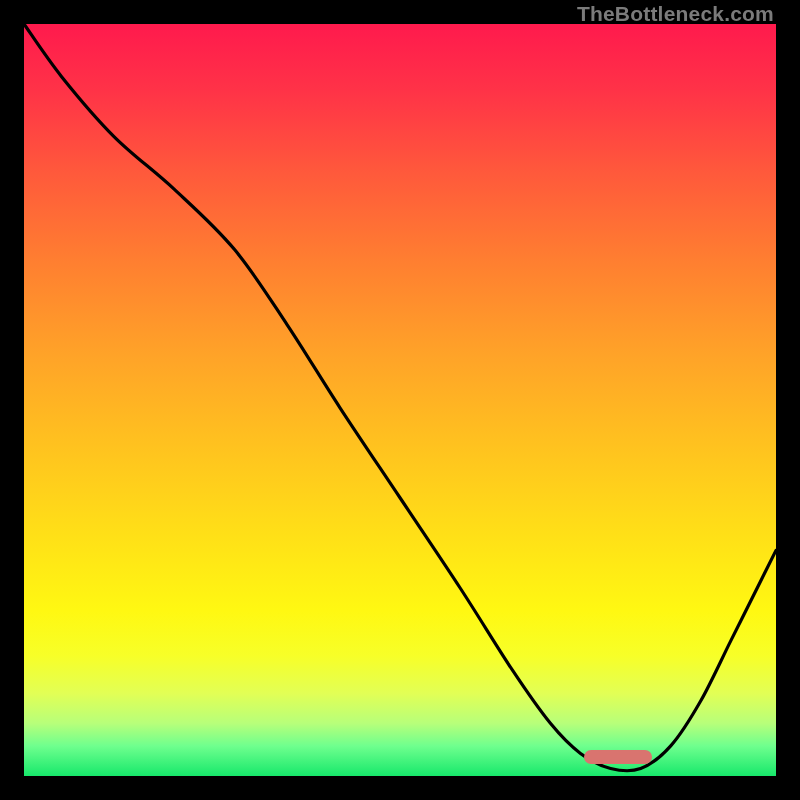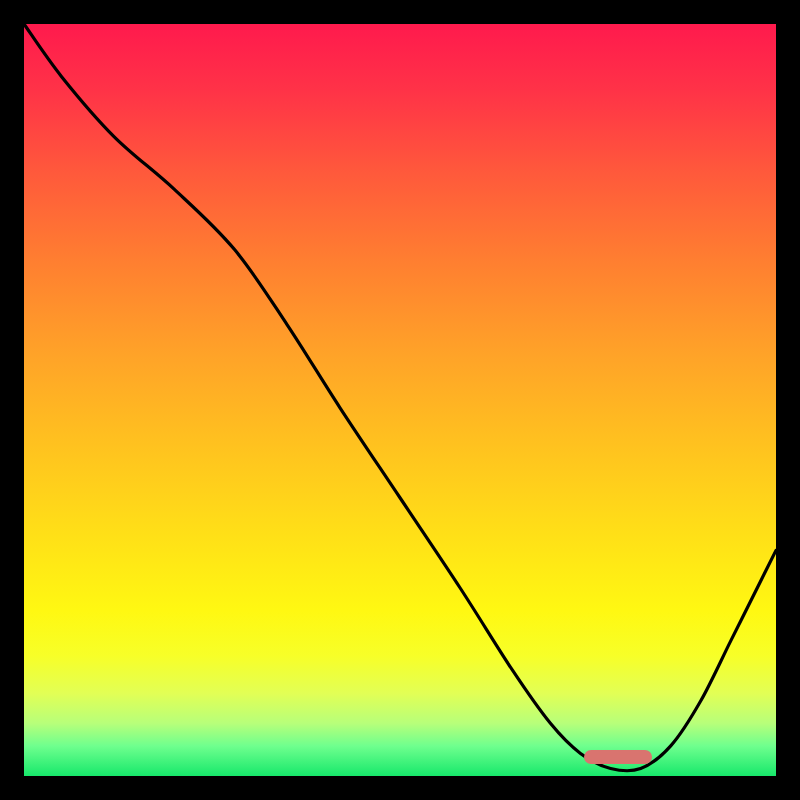--- a/index.html
+++ b/index.html
@@ -71,13 +71,14 @@
 <div class="frame">
 
   <div class="plot-area"></div>
 
   <svg class="curve" viewBox="0 0 752 752" preserveAspectRatio="none">
     <path id="curve-path" d="M 0,0 C 6.266666666666667,8.773333333333332 22.560000000000002,33.839999999999975 37.6,52.639999999999986 C 52.64,71.44 71.44,94.00000000000007 90.24,112.80000000000007 C 109.03999999999999,131.60000000000005 130.34666666666666,146.63999999999996 150.4,165.43999999999994 C 170.45333333333335,184.23999999999992 191.76000000000005,203.04000000000002 210.56000000000003,225.60000000000002 C 229.36,248.16000000000003 245.65333333333334,274.48 263.2,300.8 C 280.74666666666667,327.12 297.03999999999996,354.6933333333333 315.84,383.52 C 334.64,412.34666666666664 355.94666666666666,443.68 376,473.76 C 396.05333333333334,503.84 417.35999999999996,535.1733333333333 436.15999999999997,564 C 454.96,592.8266666666667 473.76,624.1600000000001 488.8,646.72 C 503.84000000000003,669.28 515.12,685.5733333333334 526.4,699.36 C 537.68,713.1466666666666 546.4533333333334,721.9200000000001 556.48,729.44 C 566.5066666666667,736.96 576.5333333333334,741.9733333333334 586.5600000000001,744.48 C 596.5866666666667,746.9866666666667 606.6133333333333,748.24 616.64,744.48 C 626.6666666666666,740.72 636.6933333333334,733.1999999999999 646.72,721.92 C 656.7466666666667,710.64 666.7733333333334,694.3466666666666 676.8000000000001,676.8 C 686.8266666666667,659.2533333333333 696.8533333333334,636.6933333333333 706.88,616.64 C 716.9066666666666,596.5866666666667 729.44,571.52 736.96,556.48 C 744.48,541.44 749.4933333333333,531.4133333333333 752,526.4" fill="none" stroke="#000" stroke-width="3.2" stroke-linecap="round" stroke-linejoin="round"></path>
   </svg>
 
   <div id="marker" class="marker" style="left: 584.24px; width: 67.68px; top: 750.2px; background: rgb(217, 116, 111);"></div>
 
+  <div class="watermark">TheBottleneck.com</div>
 </div>
 
 </body></html>

